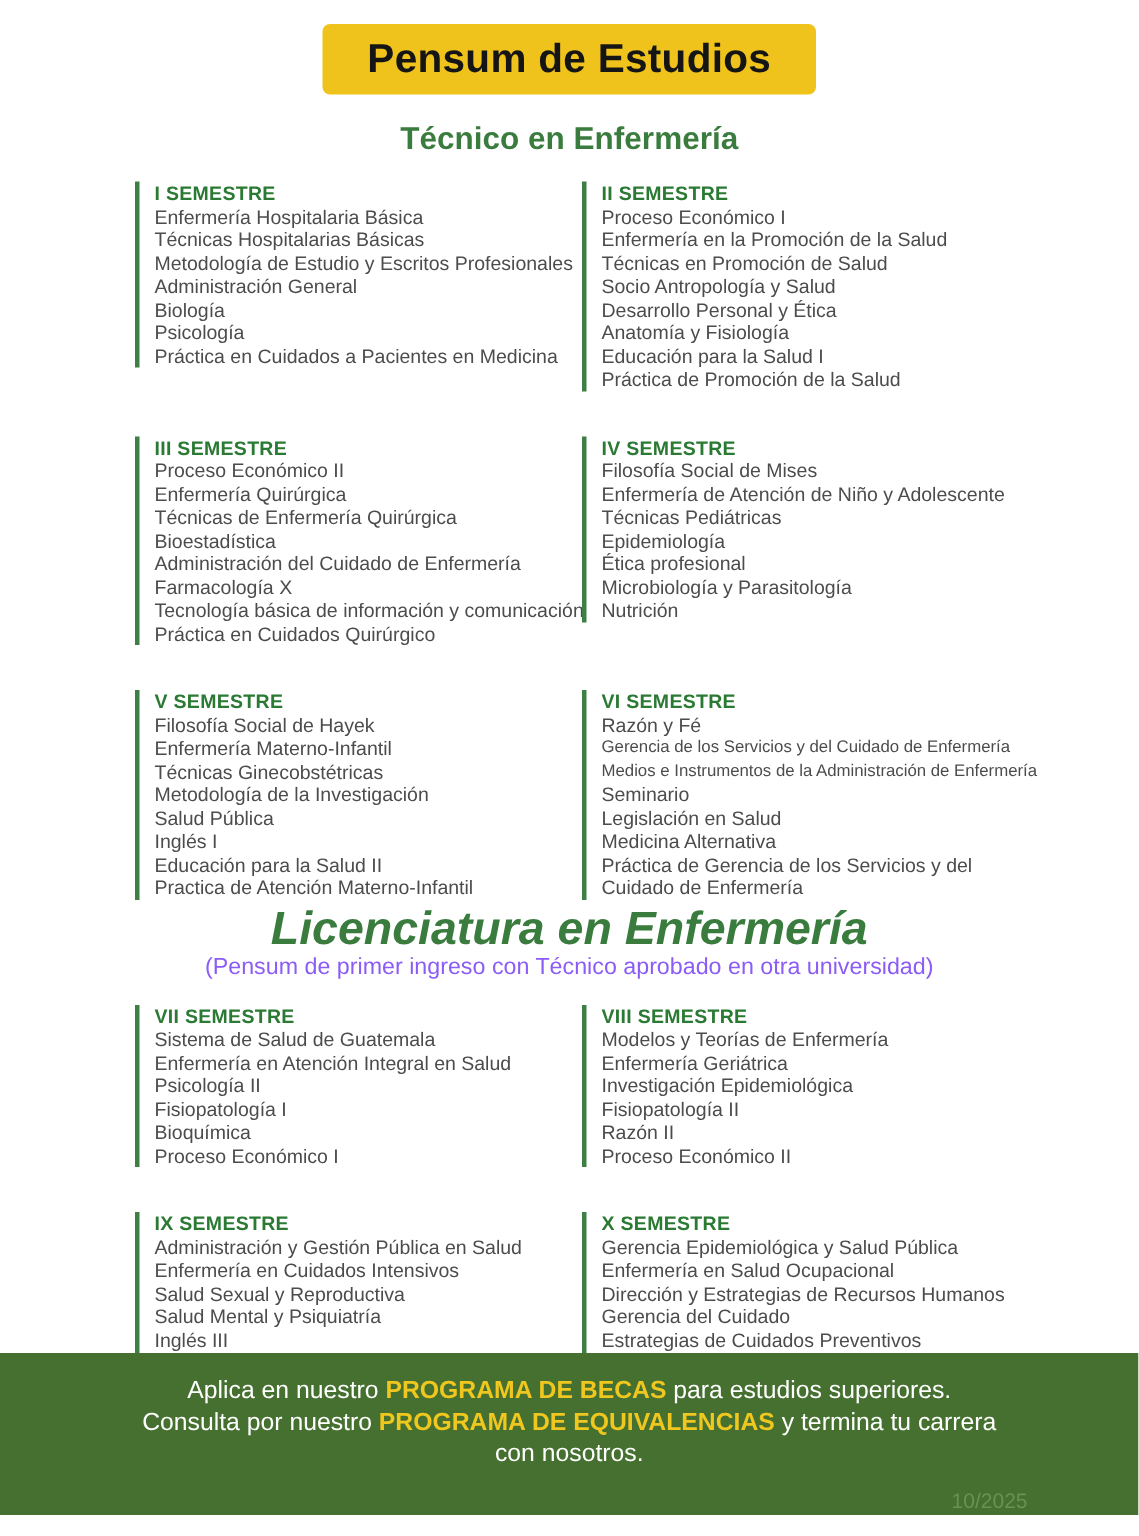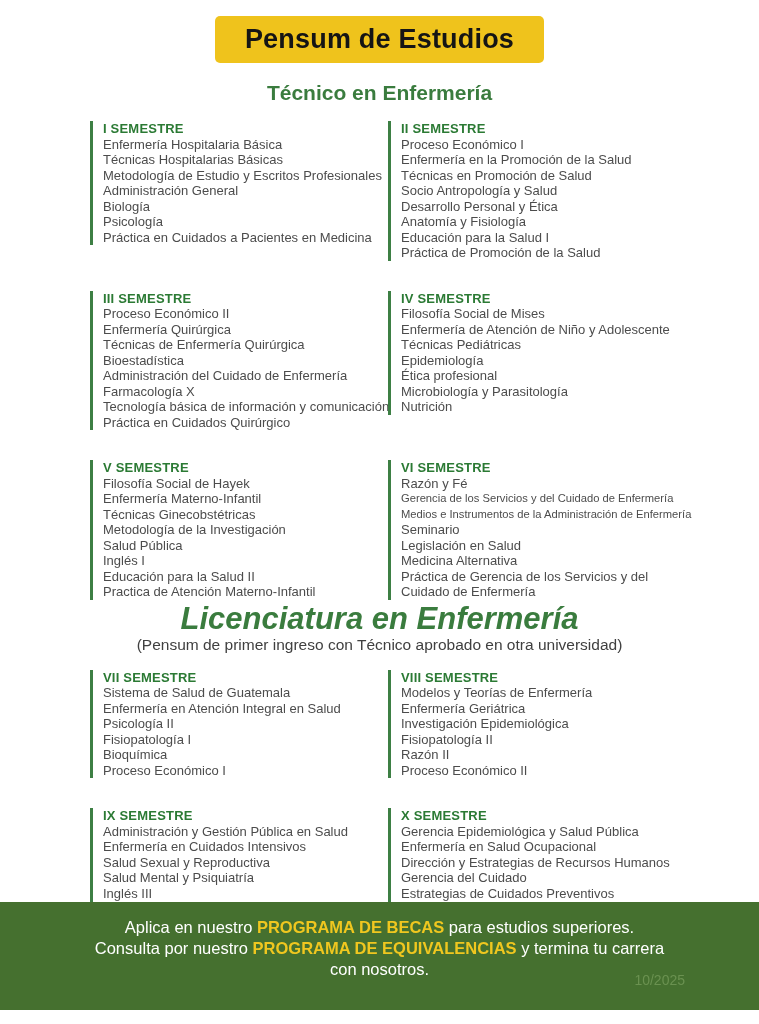--- a/index.html
+++ b/index.html
@@ -25,21 +25,21 @@
   .section-title {
     text-align: center;
     color: #3A7C3E;
     font-weight: bold;
     margin: 0;
   }
   .title-tecnico { font-size: 21px; line-height: 25px; margin-top: 17px; }
   .title-lic     { font-size: 31px; line-height: 29px; margin-top: 4px; font-style: italic; }
   .section-subtitle {
     text-align: center;
-    color: #404040;
+    color: #8b5cf6;
     font-size: 15.5px;
     line-height: 19px;
     margin: 2px 0 0;
   }
   .grid {
     margin-left: 90px;
     width: 602px;
     display: grid;
     grid-template-columns: 298px 304px;
     row-gap: 30px;
@@ -84,21 +84,21 @@
     line-height: 21px;
     white-space: pre-line;
   }
   .footer-message .hl {
     color: #F0C71F;
     font-weight: bold;
   }
   .footer-date {
     position: absolute;
     right: 74px;
-    bottom: 22px;
+    bottom: 2px;
     color: #6A9150;
     font-size: 14px;
   }
 </style>
 </head>
 <body>
 
 <div class="banner">
   <span>Pensum de Estudios</span>
 </div>

